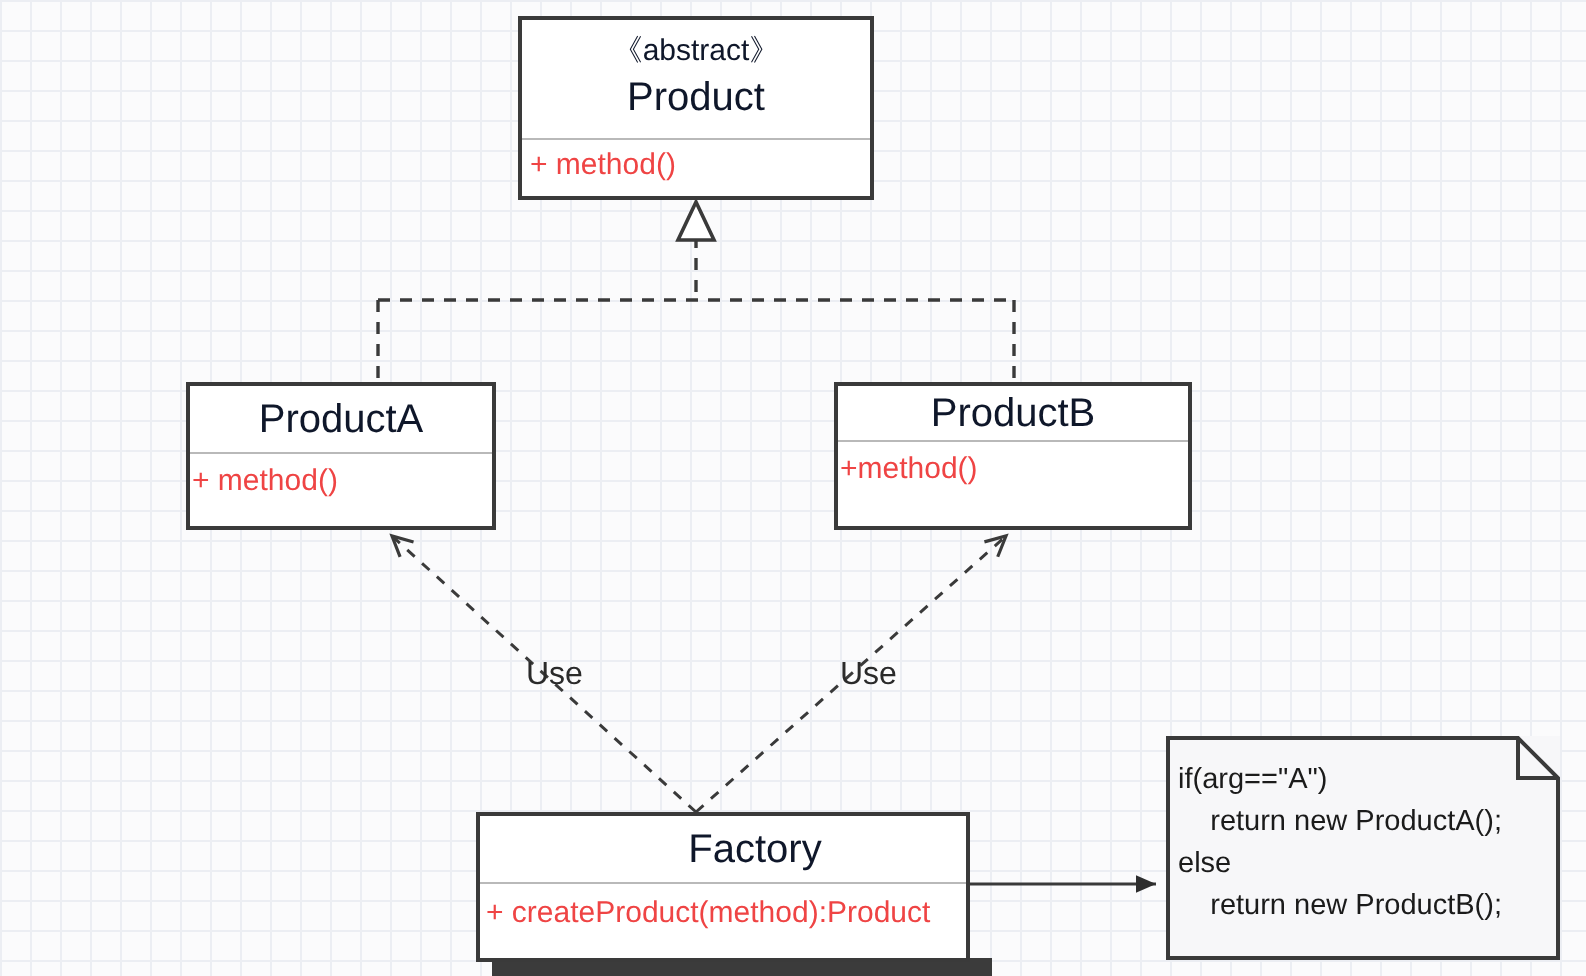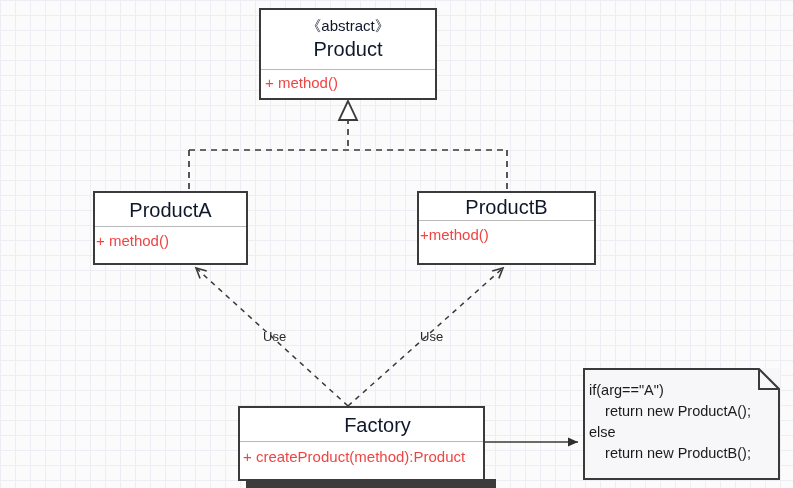--- a/index.html
+++ b/index.html
@@ -46,21 +46,21 @@
     position:absolute;background:#f7f7f9;
     box-sizing:border-box;z-index:5;
   }
   .note-body{
     position:absolute;inset:0;
     font-size:14.5px;color:#1b1b1b;line-height:1.45;
     white-space:pre;padding:12px 8px 8px 6px;box-sizing:border-box;
   }
 
   
-  .elabel{position:absolute;font-size:13px;color:#2a2a2a;z-index:6;}
+  .elabel{position:absolute;font-size:16px;color:#2a2a2a;z-index:6;}
 
   
   .shadow-bar{position:absolute;background:#3b3b3b;z-index:4;}
 
   svg.layer{position:absolute;left:0;top:0;width:793px;height:488px;z-index:3;}
 </style>
 </head>
 <body>
 
 <div id="canvas">

